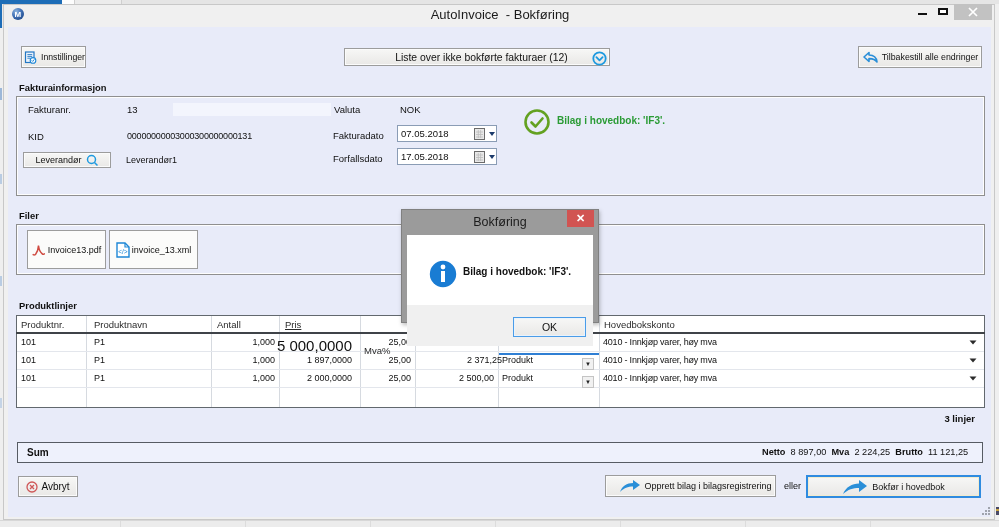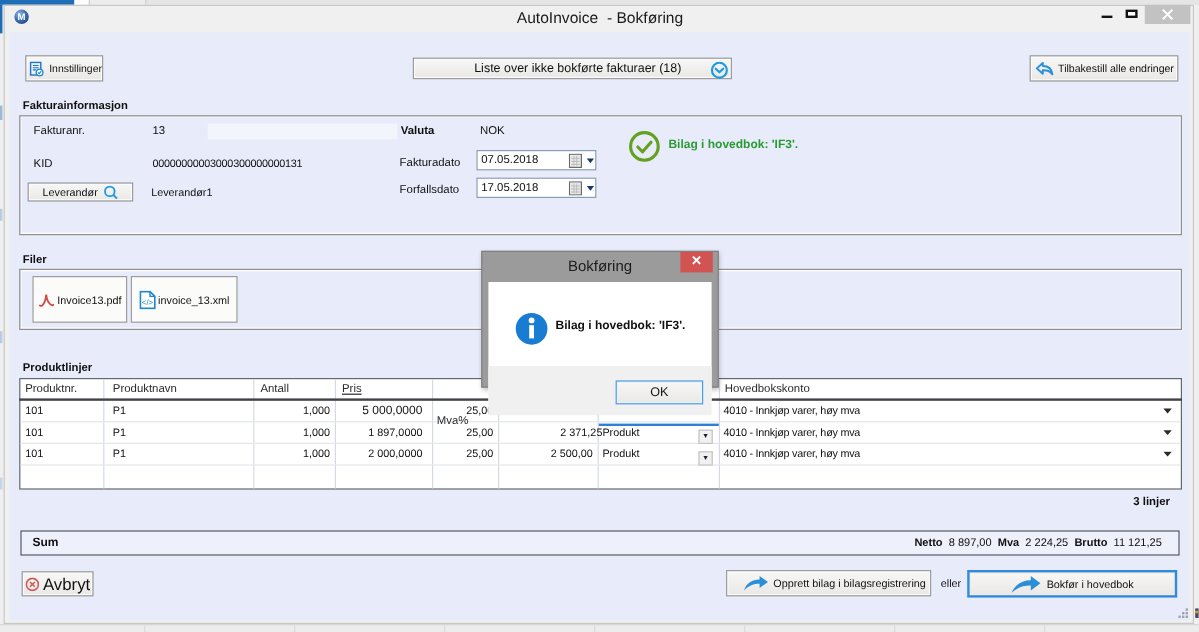--- a/index.html
+++ b/index.html
@@ -52,21 +52,21 @@
       <svg width="13" height="13" viewBox="0 0 13 13" style="margin-right:4px;">
         <rect x="1.5" y="1" width="8.5" height="10.5" fill="#eaf2fb" stroke="#2276c3" stroke-width="1.2"></rect>
         <line x1="3.4" y1="3.6" x2="8.2" y2="3.6" stroke="#2276c3" stroke-width="0.9"></line>
         <line x1="3.4" y1="5.4" x2="8.2" y2="5.4" stroke="#2276c3" stroke-width="0.9"></line>
         <line x1="3.4" y1="7.2" x2="6" y2="7.2" stroke="#2276c3" stroke-width="0.9"></line>
         <circle cx="9" cy="9.4" r="2.8" fill="#fff" stroke="#1c86d8" stroke-width="1.1"></circle>
         <path d="M7.7 9.4 L8.7 10.4 L10.4 8.3" stroke="#1c86d8" stroke-width="1" fill="none"></path>
       </svg>Innstillinger</div>
 
     <div class="btn" style="left:336px;top:21px;width:266px;height:18px;font-size:10.4px;">
-      <span style="margin-left:9px;">Liste over ikke bokførte fakturaer (18)</span>
+      <span style="margin-left:9px;">Liste over ikke bokførte fakturaer (12)</span>
       <svg width="15" height="15" viewBox="0 0 15 15" style="position:absolute;right:2px;top:1.5px;">
         <circle cx="7.5" cy="7.5" r="6.2" fill="none" stroke="#1e9ae0" stroke-width="1.8"></circle>
         <path d="M4.4 6.2 L7.5 9.3 L10.6 6.2" fill="none" stroke="#1e9ae0" stroke-width="1.8" stroke-linecap="round" stroke-linejoin="round"></path>
       </svg>
     </div>
 
     <div class="btn" style="left:850px;top:19px;width:124px;height:22px;font-size:8.8px;">
       <svg width="17" height="13" viewBox="0 0 17 13" style="margin-right:3px;">
         <path d="M2 6 L7 1.5 L7 4 C12 4 14.5 6.5 15 11 C12.5 7.5 10 7.5 7 7.6 L7 10.5 Z" fill="none" stroke="#2a8fd8" stroke-width="1.6" stroke-linejoin="round"></path>
       </svg>Tilbakestill alle endringer</div>
@@ -79,21 +79,21 @@
     <div class="lbl" style="left:119px;top:77px;font-size:9.5px;">13</div>
     <div class="lbl" style="left:20px;top:104px;font-size:9.5px;">KID</div>
     <div class="lbl" style="left:119px;top:104px;font-size:9px;letter-spacing:-0.2px;">00000000003000300000000131</div>
     <div class="btn" style="left:15px;top:125px;width:88px;height:16px;font-size:9px;">Leverandør
       <svg width="13" height="13" viewBox="0 0 13 13" style="margin-left:4px;">
         <circle cx="5.5" cy="5.5" r="4" fill="none" stroke="#1e9ae0" stroke-width="1.5"></circle>
         <line x1="8.5" y1="8.5" x2="11.5" y2="11.5" stroke="#1e9ae0" stroke-width="1.5"></line>
       </svg></div>
     <div class="lbl" style="left:118px;top:128px;font-size:9px;">Leverandør1</div>
 
-    <div class="lbl" style="left:326px;top:77px;font-size:9.5px;font-weight:bold;">Valuta</div>
+    <div class="lbl" style="left:326px;top:77px;font-size:9.5px;">Valuta</div>
     <div class="lbl" style="left:392px;top:77px;font-size:9.5px;">NOK</div>
     <div class="lbl" style="left:325px;top:103px;font-size:9.5px;">Fakturadato</div>
     <div class="lbl" style="left:325px;top:126px;font-size:9.5px;">Forfallsdato</div>
 
     <div class="abs datef" style="left:389px;top:98px;width:100px;height:17px;background:#fff;border:1px solid #8a9cb5;"></div>
     <div class="lbl" style="left:393px;top:101px;font-size:9.5px;">07.05.2018</div>
     <div class="abs datef" style="left:389px;top:121px;width:100px;height:17px;background:#fff;border:1px solid #8a9cb5;"></div>
     <div class="lbl" style="left:393px;top:124px;font-size:9.5px;">17.05.2018</div>
     <svg class="abs" width="22" height="12" viewBox="0 0 22 12" style="left:466px;top:101px;">
       <rect x="0.5" y="0.5" width="10" height="11" fill="#e8e8e8" stroke="#6b6b6b"></rect>
@@ -144,21 +144,21 @@
     <div class="lbl" style="left:13px;top:292px;font-size:9.5px;color:#2b2b2b;">Produktnr.</div>
     <div class="lbl" style="left:86px;top:292px;font-size:9.5px;color:#2b2b2b;">Produktnavn</div>
     <div class="lbl" style="left:209px;top:292px;font-size:9.5px;color:#2b2b2b;">Antall</div>
     <div class="lbl" style="left:277px;top:292px;font-size:9.5px;color:#2b2b2b;text-decoration:underline;">Pris</div>
     <div class="lbl" style="left:356px;top:292px;font-size:9.5px;color:#2b2b2b;margin-top:26px;">Mva%</div>
     <div class="lbl" style="left:596px;top:292px;font-size:9.5px;color:#2b2b2b;">Hovedbokskonto</div>
 
     <div class="lbl" style="left:13px;top:310px;font-size:9px;">101</div>
     <div class="lbl" style="left:86px;top:310px;font-size:9px;">P1</div>
     <div class="lbl" style="left:202px;top:310px;width:65px;text-align:right;font-size:9px;">1,000</div>
-    <div class="lbl" style="left:262px;top:310px;width:82px;text-align:right;font-size:10px;">5 000,0000</div>
+    <div class="lbl" style="left:262px;top:310px;width:82px;text-align:right;font-size:15px;">5 000,0000</div>
     <div class="lbl" style="left:352px;top:310px;width:51px;text-align:right;font-size:9px;">25,00</div>
     <div class="lbl" style="left:595px;top:310px;font-size:9px;letter-spacing:-0.2px;">4010 - Innkjøp varer, høy mva</div>
 
     <div class="lbl" style="left:13px;top:328px;font-size:9px;">101</div>
     <div class="lbl" style="left:86px;top:328px;font-size:9px;">P1</div>
     <div class="lbl" style="left:202px;top:328px;width:65px;text-align:right;font-size:9px;">1,000</div>
     <div class="lbl" style="left:262px;top:328px;width:82px;text-align:right;font-size:9px;">1 897,0000</div>
     <div class="lbl" style="left:352px;top:328px;width:51px;text-align:right;font-size:9px;">25,00</div>
     <div class="lbl" style="left:412px;top:328px;width:82px;text-align:right;font-size:9px;">2 371,25</div>
     <div class="lbl" style="left:494px;top:328px;font-size:9px;">Produkt</div>
@@ -186,21 +186,21 @@
       </svg>
 
     <div class="abs" style="left:491px;top:326px;width:100px;height:2px;background:#2f7fd4;"></div>
 
     <div class="lbl bold" style="left:900px;top:386px;width:67px;text-align:right;font-size:9.5px;">3 linjer</div>
 
     <div class="abs" style="left:9px;top:415px;width:966px;height:21px;background:#eef1fc;border:1px solid #565b63;"></div>
     <div class="lbl bold" style="left:19px;top:420px;font-size:10px;">Sum</div>
     <div class="lbl" style="left:754px;top:420px;font-size:9.2px;"><b>Netto</b>&nbsp; 8 897,00&nbsp; <b>Mva</b>&nbsp; 2 224,25&nbsp; <b>Brutto</b>&nbsp; 11 121,25</div>
 
-    <div class="btn" style="left:10px;top:449px;width:60px;height:21px;font-size:14px;justify-content:center;">
+    <div class="btn" style="left:10px;top:449px;width:60px;height:21px;font-size:10px;justify-content:center;">
       <svg width="12" height="12" viewBox="0 0 12 12" style="margin-right:3px;">
         <circle cx="6" cy="6" r="5" fill="none" stroke="#cf5858" stroke-width="1.3"></circle>
         <path d="M4 4 L8 8 M8 4 L4 8" stroke="#cf5858" stroke-width="1.3"></path>
       </svg>Avbryt</div>
 
     <div class="btn" style="left:597px;top:448px;width:171px;height:22px;font-size:9px;padding-left:10px;">
       <svg width="22" height="14" viewBox="0 0 22 14" style="margin-right:3px;">
         <path d="M1 13 C3 7 8 4 14 4 L14 1 L21 6 L14 11 L14 7.5 C9 7.5 5 9 1 13 Z" fill="#2a8fd8"></path>
       </svg>Opprett bilag i bilagsregistrering</div>
     <div class="lbl" style="left:776px;top:454px;font-size:9px;">eller</div>

